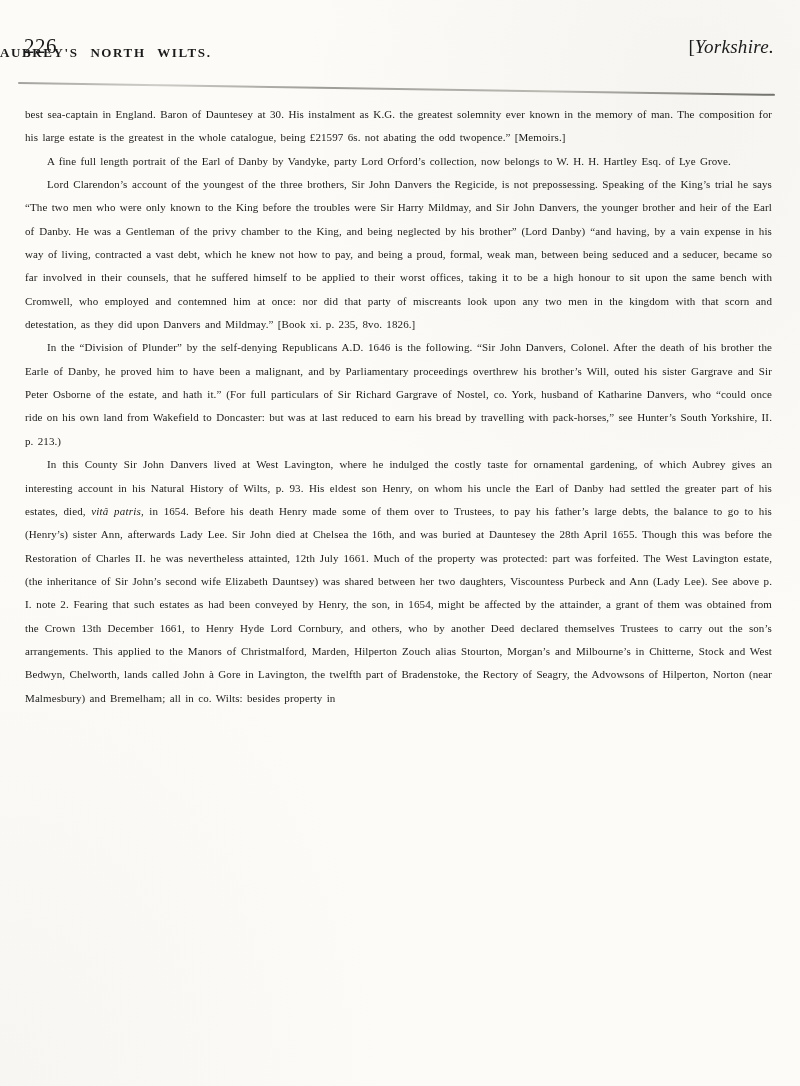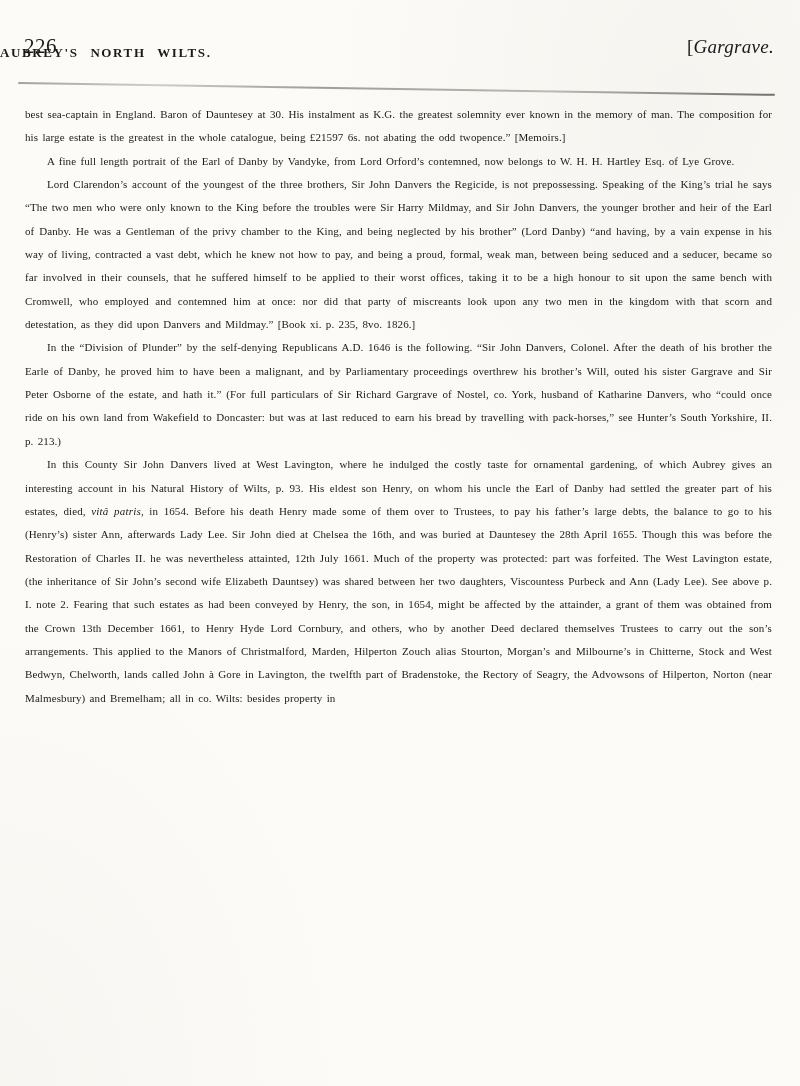--- a/index.html
+++ b/index.html
@@ -71,24 +71,24 @@
 </head>
 <body>
 
 <div class="scan-tint"></div>
 
 <div class="page-number">226</div>
 
 <div class="running-title">AUBREY'S NORTH WILTS.</div>
 
 <div class="section-marker">
-  <span class="bracket">[</span><span class="name">Gargrave.</span>
+  <span class="bracket">[</span><span class="name">Yorkshire.</span>
 </div>
 
 <div class="header-rule"></div>
 
 <main class="page-body" id="page-body">
     <p class=""><span>best sea-captain in England.  Baron of Dauntesey at 30.  His instalment as K.G. the greatest solemnity ever known in the memory of man.  The composition for his large estate is the greatest in the whole catalogue, being £21597 6s. not abating the odd twopence.”  [Memoirs.]</span></p>
-    <p class="indent"><span>A fine full length portrait of the Earl of Danby by Vandyke, from Lord Orford’s contemned, now belongs to W. H. H. Hartley Esq. of Lye Grove.</span></p>
+    <p class="indent"><span>A fine full length portrait of the Earl of Danby by Vandyke, party Lord Orford’s collection, now belongs to W. H. H. Hartley Esq. of Lye Grove.</span></p>
     <p class="indent"><span>Lord Clarendon’s account of the youngest of the three brothers, Sir John Danvers the Regicide, is not prepossessing.  Speaking of the King’s trial he says “The two men who were only known to the King before the troubles were Sir Harry Mildmay, and Sir John Danvers, the younger brother and heir of the Earl of Danby.  He was a Gentleman of the privy chamber to the King, and being neglected by his brother” (Lord Danby) “and having, by a vain expense in his way of living, contracted a vast debt, which he knew not how to pay, and being a proud, formal, weak man, between being seduced and a seducer, became so far involved in their counsels, that he suffered himself to be applied to their worst offices, taking it to be a high honour to sit upon the same bench with Cromwell, who employed and contemned him at once: nor did that party of miscreants look upon any two men in the kingdom with that scorn and detestation, as they did upon Danvers and Mildmay.”  [Book xi. p. 235, 8vo. 1826.]</span></p>
     <p class="indent"><span>In the “Division of Plunder” by the self-denying Republicans A.D. 1646 is the following. “Sir John Danvers, Colonel.  After the death of his brother the Earle of Danby, he proved him to have been a malignant, and by Parliamentary proceedings overthrew his brother’s Will, outed his sister Gargrave and Sir Peter Osborne of the estate, and hath it.”  (For full particulars of Sir Richard Gargrave of Nostel, co. York, husband of Katharine Danvers, who “could once ride on his own land from Wakefield to Doncaster: but was at last reduced to earn his bread by travelling with pack-horses,” see Hunter’s South Yorkshire, II. p. 213.)</span></p>
     <p class="indent"><span>In this County Sir John Danvers lived at West Lavington, where he indulged the costly taste for ornamental gardening, of which Aubrey gives an interesting account in his Natural History of Wilts, p. 93.  His eldest son Henry, on whom his uncle the Earl of Danby had settled the greater part of his estates, died, </span><em>vitâ patris</em><span>, in 1654.  Before his death Henry made some of them over to Trustees, to pay his father’s large debts, the balance to go to his (Henry’s) sister Ann, afterwards Lady Lee.  Sir John died at Chelsea the 16th, and was buried at Dauntesey the 28th April 1655. Though this was before the Restoration of Charles II. he was nevertheless attainted, 12th July 1661.  Much of the property was protected: part was forfeited.  The West Lavington estate, (the inheritance of Sir John’s second wife Elizabeth Dauntsey) was shared between her two daughters, Viscountess Purbeck and Ann (Lady Lee).  See above p. I. note 2.  Fearing that such estates as had been conveyed by Henry, the son, in 1654, might be affected by the attainder, a grant of them was obtained from the Crown 13th December 1661, to Henry Hyde Lord Cornbury, and others, who by another Deed declared themselves Trustees to carry out the son’s arrangements.  This applied to the Manors of Christmalford, Marden, Hilperton Zouch alias Stourton, Morgan’s and Milbourne’s in Chitterne, Stock and West Bedwyn, Chelworth, lands called John à Gore in Lavington, the twelfth part of Bradenstoke, the Rectory of Seagry, the Advowsons of Hilperton, Norton (near Malmesbury) and Bremelham; all in co. Wilts: besides property in</span></p>
   </main>
 
 </body></html>

